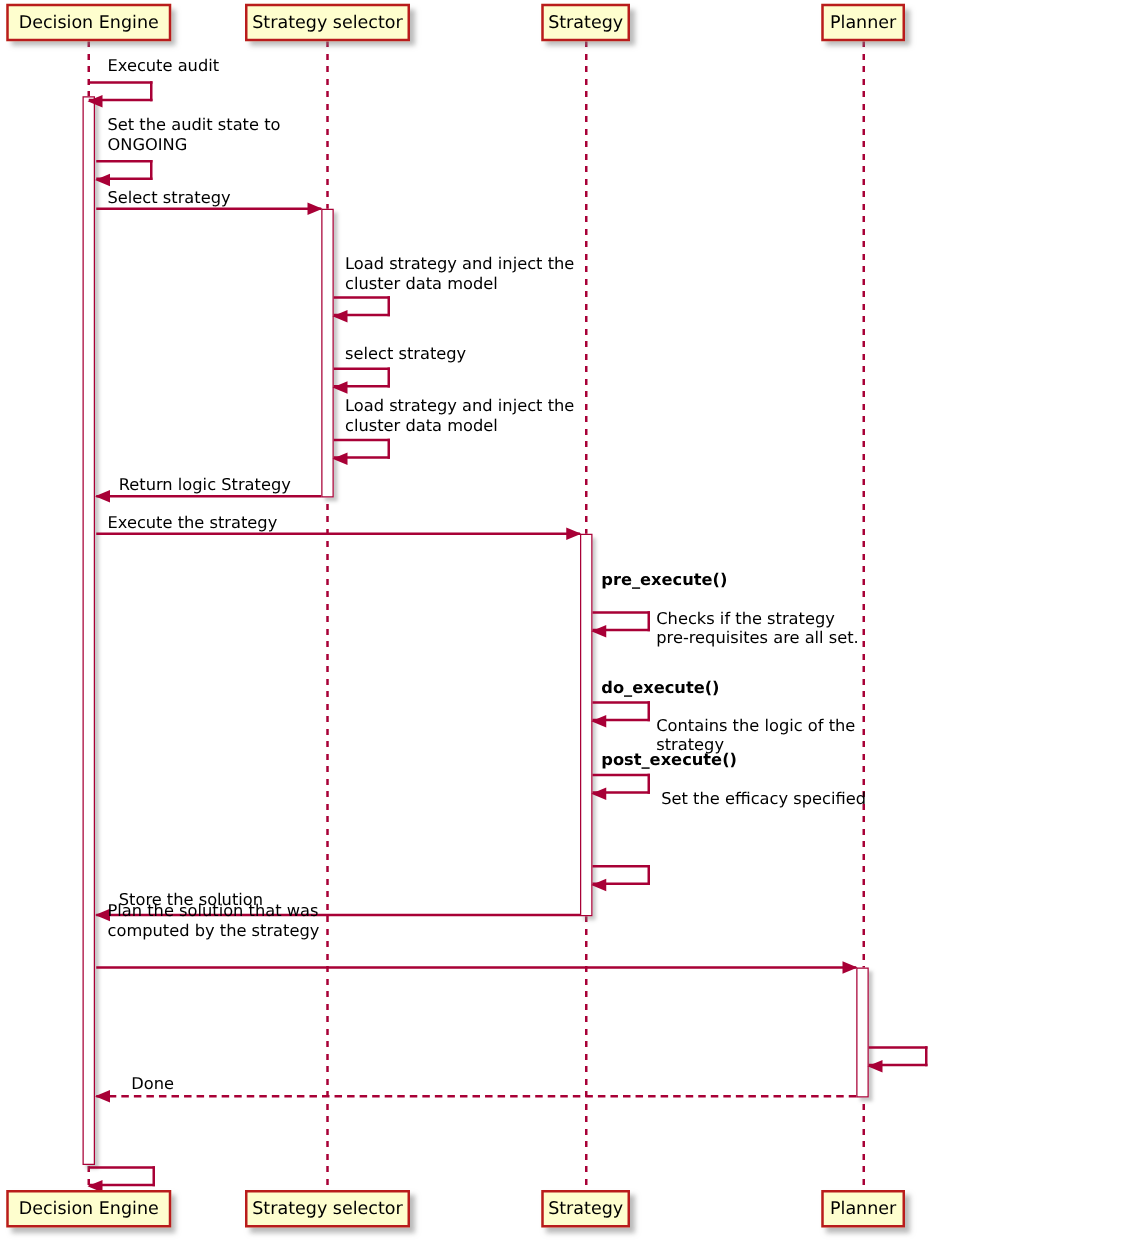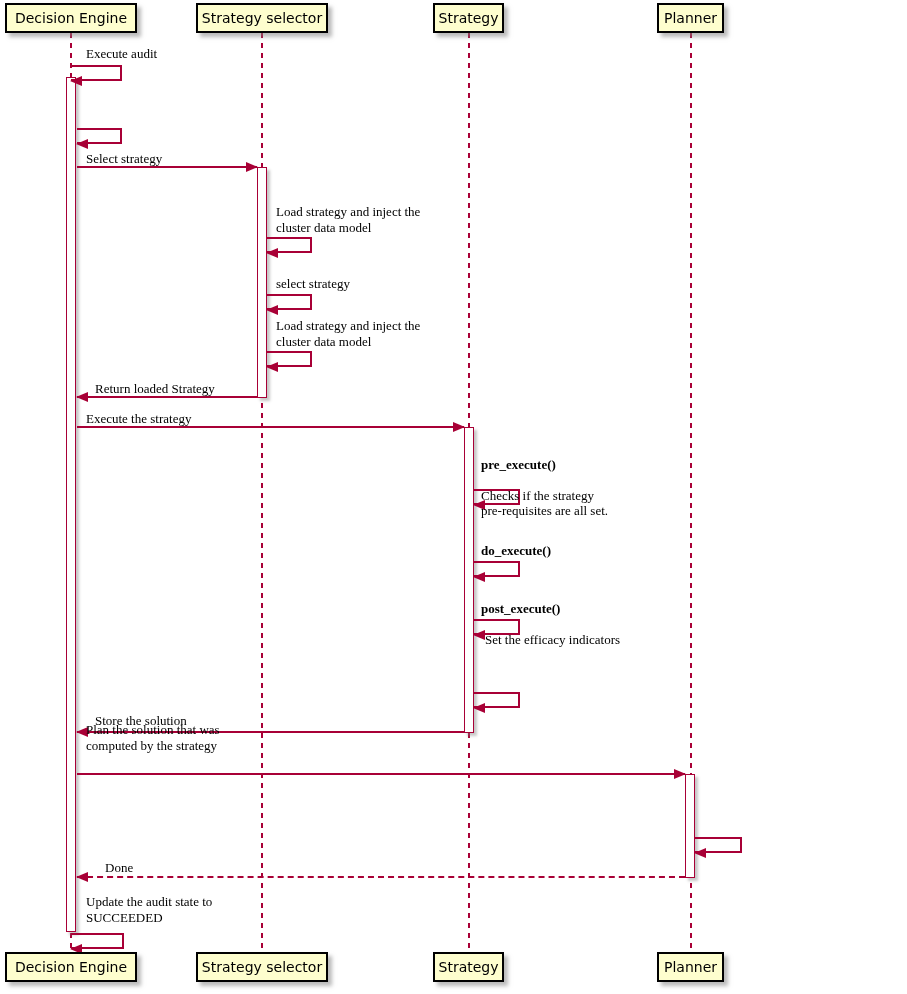--- a/index.html
+++ b/index.html
@@ -3,21 +3,21 @@
 <meta charset="utf-8">
 <style>
   html,body { margin:0; padding:0; background:#fff; }
   .canvas {
     position:relative; width:907px; height:994px; background:#fff;
     font-family:"DejaVu Sans", sans-serif; color:#000; overflow:hidden;
   }
   
   .pt {
     position:absolute; height:30px; box-sizing:border-box;
-    background:#FEFECE; border:2px solid #000000;
+    background:#FEFECE; border:2px solid #b91c1c;
     display:flex; align-items:center; justify-content:center;
     font-size:14px; z-index:5;
     box-shadow:4px 4px 4px rgba(130,130,130,.55);
   }
   
   .ll {
     position:absolute; top:33px; height:919px; width:1.5px; z-index:1;
     background:repeating-linear-gradient(to bottom, #A80036 0 5px, transparent 5px 10px);
   }
   
@@ -32,23 +32,23 @@
   .head { position:absolute; width:0; height:0; }
   .head.r { right:-1px; top:-6px; border-left:12px solid #A80036; border-top:5px solid transparent; border-bottom:5px solid transparent; }
   .head.l { left:-1px; top:-6px; border-right:12px solid #A80036; border-top:5px solid transparent; border-bottom:5px solid transparent; }
   
   .lp {
     position:absolute; height:12px; box-sizing:content-box; z-index:4;
     border:2px solid #A80036; border-left:none; background:transparent;
   }
   .lp .head.l { left:-1px; top:auto; bottom:-7px; }
   
-  .tx { position:absolute; font-size:13px; line-height:15.5px; white-space:pre-line; z-index:6;font-family:Liberation Serif, serif; }
+  .tx { position:absolute; font-size:13px; line-height:15.5px; white-space:pre-line; z-index:6; }
   .tt { font-weight:bold; display:block; }
-  .tb { display:block; white-space:pre-line; }
+  .tb { display:block; white-space:pre-line;margin-left:44px; }
   
   .alt-frame {
     position:absolute; left:185px; top:182px; width:285px; height:188px;
     border:2px solid #000; box-sizing:border-box; z-index:3;
     box-shadow:4px 4px 4px rgba(130,130,130,.45);
   }
   .alt-tab-outer {
     position:absolute; left:-2px; top:-2px; width:64px; height:23px; background:#000;
     clip-path:polygon(0 0,100% 0,100% 56%,86% 100%,0 100%);
   }
@@ -101,20 +101,22 @@
   <div class="pt" style="left:657px;top:952px;width:67px">
       <span>Planner</span>
     </div>
 
 
   <div class="tx" style="left:86px;top:46px">Execute audit</div>
   <div class="lp" style="left:71px;top:65px;width:49px">
       <i class="head l"></i>
     </div>
 
+  <div class="tx" style="left:86px;top:93px">Set the audit state to
+ONGOING</div>
   <div class="lp" style="left:77px;top:128px;width:43px">
       <i class="head l"></i>
     </div>
 
   <div class="tx" style="left:86px;top:151px">Select strategy</div>
   <div class="ar" style="left:77px;top:166px;width:180px">
       <i class="head r"></i>
     </div>
 
   <div class="tx" style="left:276px;top:204px">Load strategy and inject the
@@ -127,49 +129,51 @@
   <div class="lp" style="left:267px;top:294px;width:43px">
       <i class="head l"></i>
     </div>
 
   <div class="tx" style="left:276px;top:318px">Load strategy and inject the
 cluster data model</div>
   <div class="lp" style="left:267px;top:351px;width:43px">
       <i class="head l"></i>
     </div>
 
-  <div class="tx" style="left:95px;top:381px">Return loaded Strategy</div>
+  <div class="tx" style="left:95px;top:381px">Return logic Strategy</div>
   <div class="ar" style="left:77px;top:396px;width:180px">
       <i class="head l"></i>
     </div>
 
   <div class="tx" style="left:86px;top:411px">Execute the strategy</div>
   <div class="ar" style="left:77px;top:426px;width:387px">
       <i class="head r"></i>
     </div>
 
   <div class="tx" style="left:481px;top:441px">
     <span class="tt">pre_execute()</span>
     <span class="tb">Checks if the strategy
 pre-requisites are all set.</span>
   </div>
   <div class="lp" style="left:474px;top:489px;width:44px">
       <i class="head l"></i>
     </div>
 
   <div class="tx" style="left:481px;top:527px">
     <span class="tt">do_execute()</span>
+    <span class="tb">Contains the logic of the
+strategy</span>
   </div>
   <div class="lp" style="left:474px;top:561px;width:44px">
       <i class="head l"></i>
     </div>
 
   <div class="tx" style="left:481px;top:585px">
     <span class="tt">post_execute()</span>
-    <span class="tb" style="padding-left:4px">Set the efficacy indicators</span>
+    <span class="tb" style="padding-left:4px">Set the efficacy specified</span>
   </div>
   <div class="lp" style="left:474px;top:619px;width:44px">
       <i class="head l"></i>
     </div>
 
   <div class="lp" style="left:474px;top:692px;width:44px">
       <i class="head l"></i>
     </div>
 
   <div class="tx" style="left:95px;top:713px">Store the solution</div>
@@ -185,19 +189,17 @@
 
   <div class="lp" style="left:695px;top:837px;width:45px">
       <i class="head l"></i>
     </div>
 
   <div class="tx" style="left:105px;top:860px">Done</div>
   <div class="ar dashed" style="left:77px;top:876px;width:608px">
       <i class="head l"></i>
     </div>
 
-  <div class="tx" style="left:86px;top:894px">Update the audit state to
-SUCCEEDED</div>
   <div class="lp" style="left:71px;top:933px;width:51px">
       <i class="head l"></i>
     </div>
 
 </div>
 
 </body></html>

